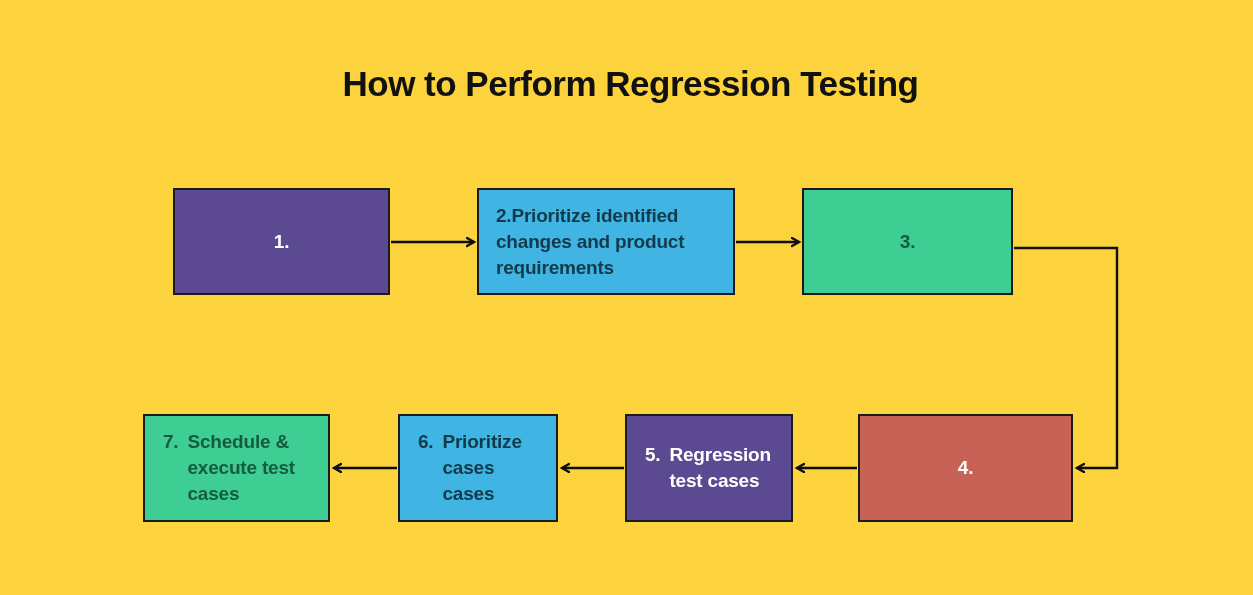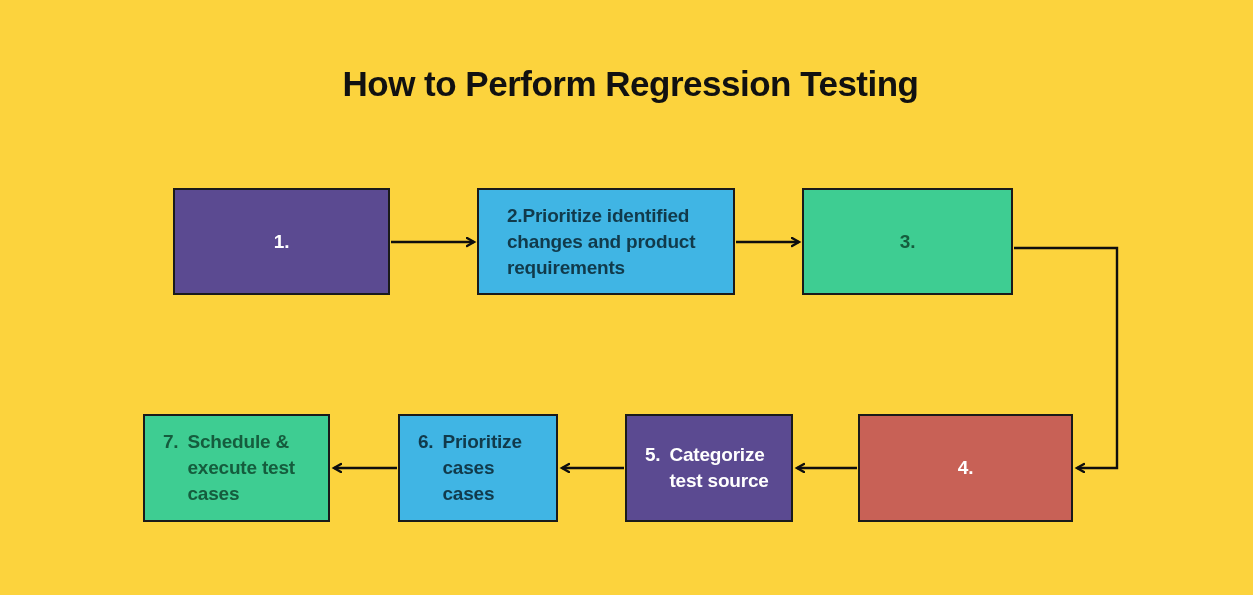--- a/index.html
+++ b/index.html
@@ -28,21 +28,21 @@
     display:flex; align-items:center; justify-content:center;
     padding:0 18px;
   }
   .step-inner{display:flex; gap:9px; text-align:left;}
   .step .marker, .step .body{
     font-size:19px; font-weight:700; line-height:26px; letter-spacing:-0.2px;
   }
   .step .marker{flex:0 0 auto; white-space:nowrap;}
   .step .marker:empty{display:none;}
   .step .body{flex:0 1 auto; min-width:0;}
-  .step.align-left{justify-content:flex-start; padding:0 20px 0 28px;}
+  .step.align-left{justify-content:flex-start; padding:0 20px 0 17px;}
   .c-purple{background:var(--purple); color:var(--text-light);}
   .c-blue{background:var(--blue); color:var(--text-on-blue);}
   .c-green{background:var(--green); color:var(--text-on-green);}
   .c-red{background:var(--red); color:var(--text-light);}
   
   .s1{left:173px; top:188px; width:217px; height:107px;}
   .s2{left:477px; top:188px; width:258px; height:107px;}
   .s3{left:802px; top:188px; width:211px; height:107px;}
   .s4{left:858px; top:414px; width:215px; height:108px;}
   .s5{left:625px; top:414px; width:168px; height:108px;}
@@ -91,21 +91,21 @@
 
   <div class="step s4 c-red">
     <div class="step-inner">
       <span class="marker">4.</span>
     </div>
   </div>
 
   <div class="step s5 c-purple">
     <div class="step-inner">
       <span class="marker">5.</span>
-      <span class="body">Categorize test source</span>
+      <span class="body">Regression test cases</span>
     </div>
   </div>
 
   <div class="step s6 c-blue">
     <div class="step-inner">
       <span class="marker">6.</span>
       <span class="body">Prioritize cases cases</span>
     </div>
   </div>
 

